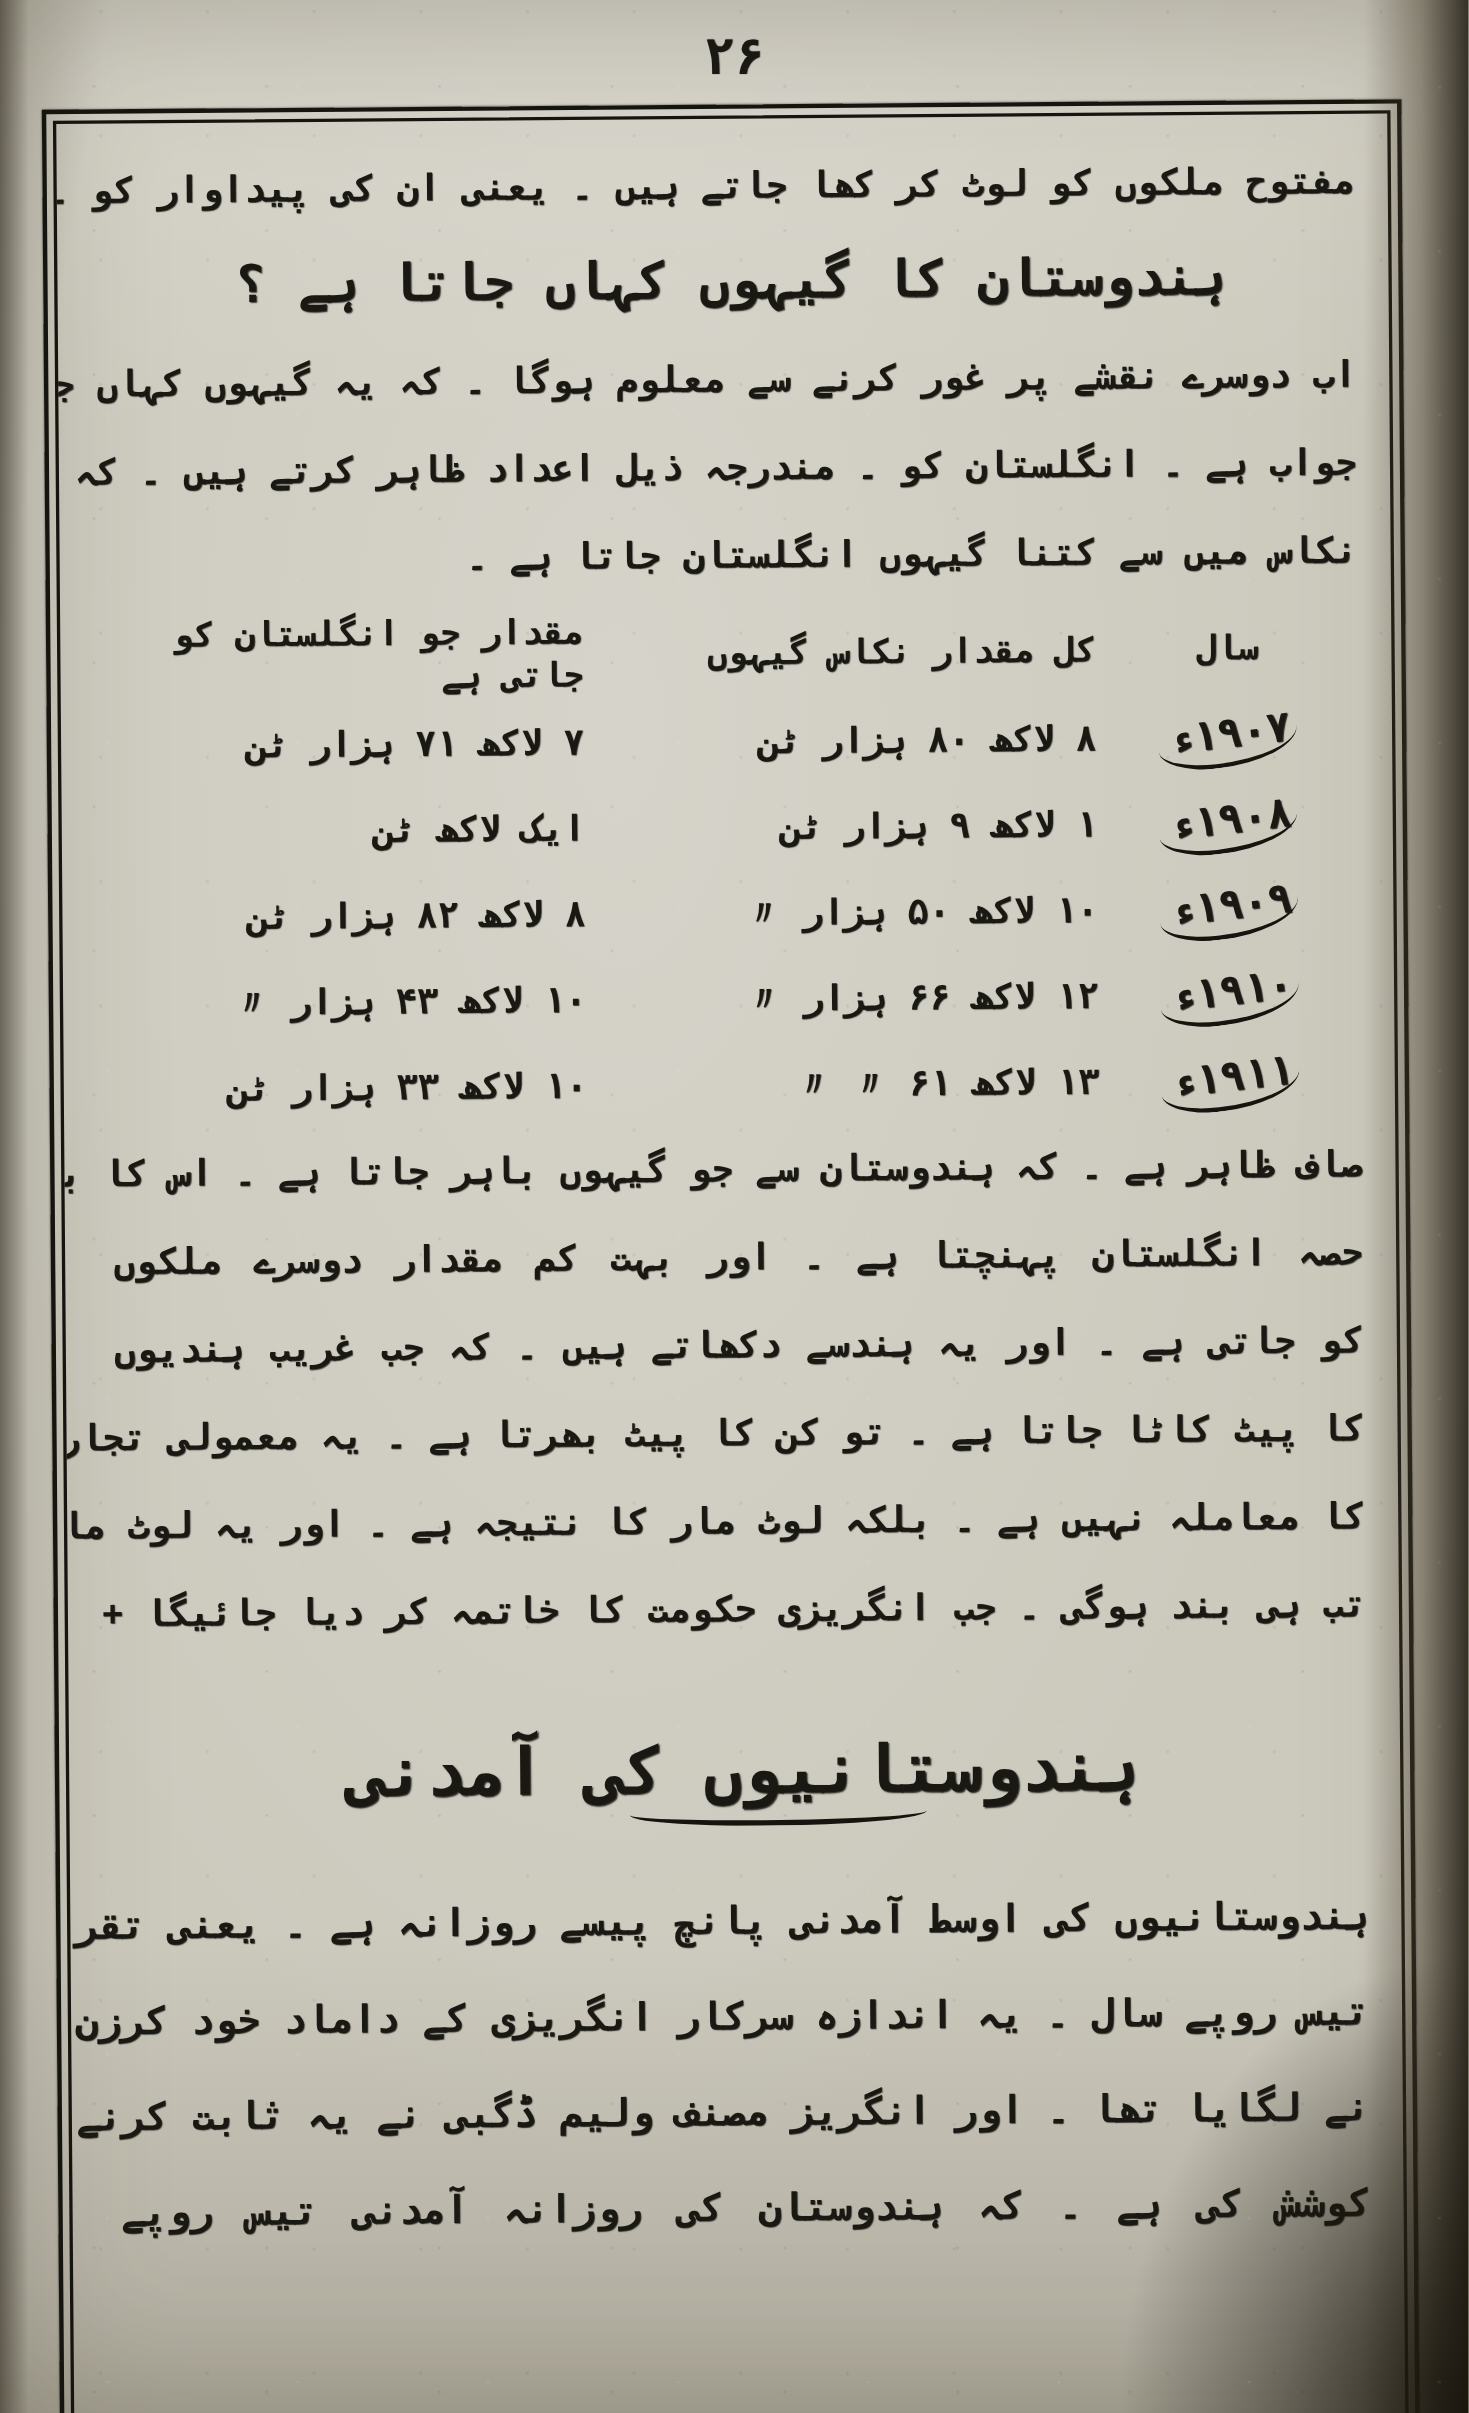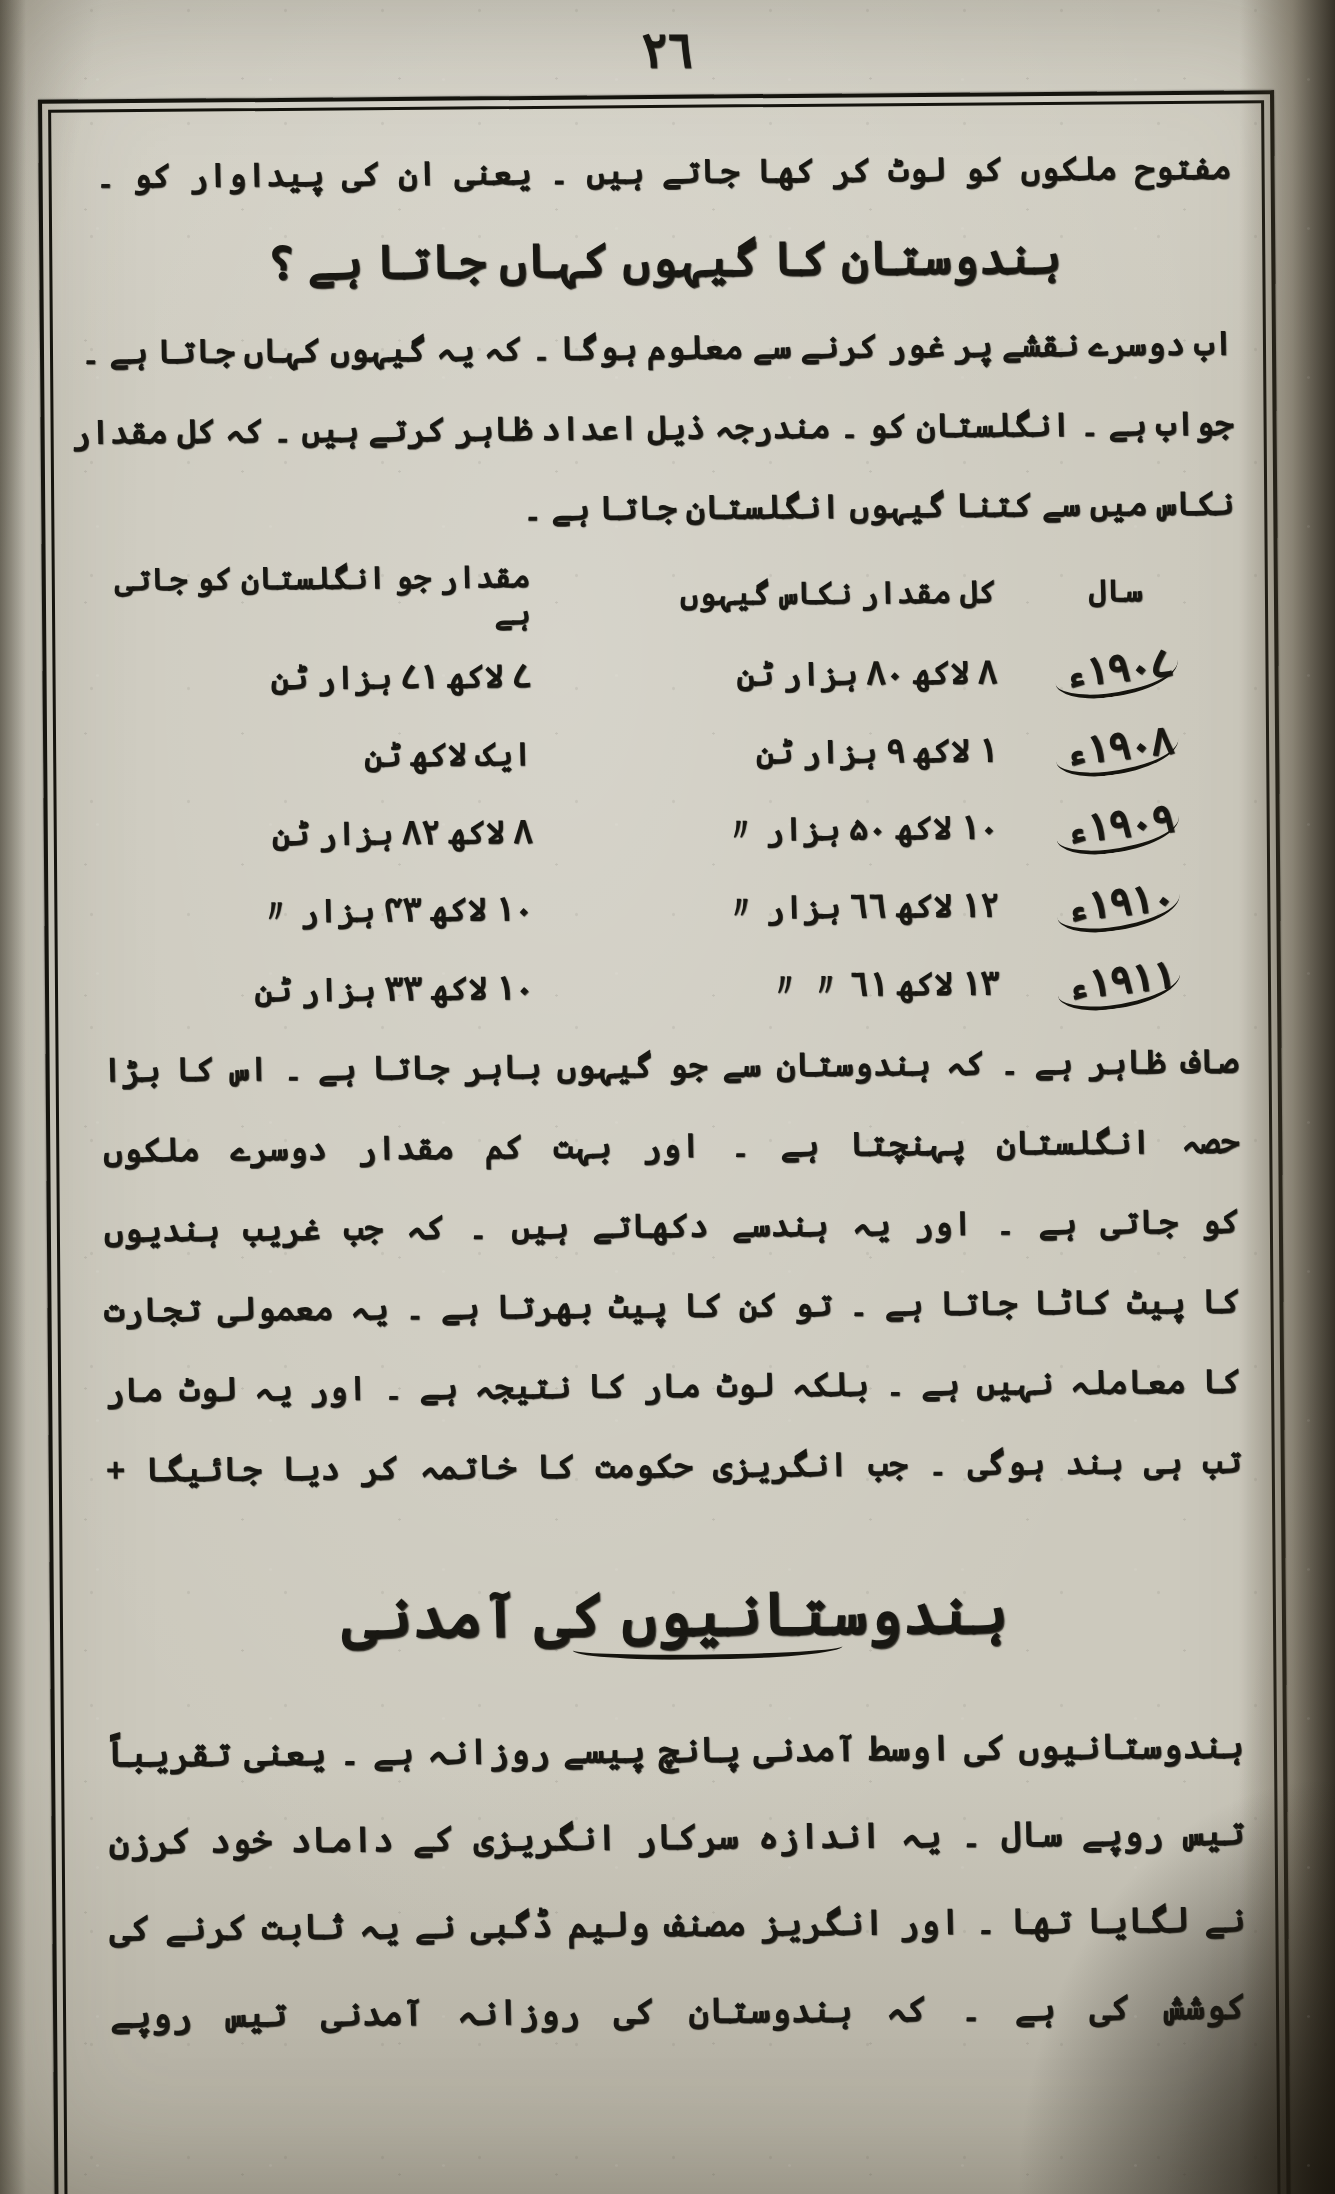--- a/index.html
+++ b/index.html
@@ -7,21 +7,21 @@
     position:relative;
     width:1335px;height:2194px;
     margin:0 auto;
     overflow:hidden;
     background:
       radial-gradient(ellipse at 42% 30%, rgba(255,255,255,0.20), rgba(255,255,255,0) 62%),
       linear-gradient(100deg, rgba(110,100,82,0.28) 0%, rgba(110,100,82,0) 6%, rgba(110,100,82,0) 90%, rgba(80,70,52,0.30) 100%),
       linear-gradient(180deg, rgba(235,233,224,0.25) 0%, rgba(0,0,0,0) 18%, rgba(0,0,0,0) 80%, rgba(90,82,64,0.25) 100%),
       #ccc9bd;
     box-shadow: inset 0 0 140px rgba(70,62,45,0.35);
-    font-family:Liberation Sans, sans-serif;
+    font-family:Liberation Mono, monospace;
     color:#191813;
     direction:rtl;
   }
   .noise{
     position:absolute;inset:0;pointer-events:none;opacity:.5;
     background-image:
       radial-gradient(rgba(40,36,26,0.20) 1px, transparent 1.6px),
       radial-gradient(rgba(40,36,26,0.14) 1px, transparent 1.8px),
       radial-gradient(rgba(255,255,255,0.16) 1px, transparent 2px);
     background-size:157px 131px, 97px 113px, 173px 149px;

